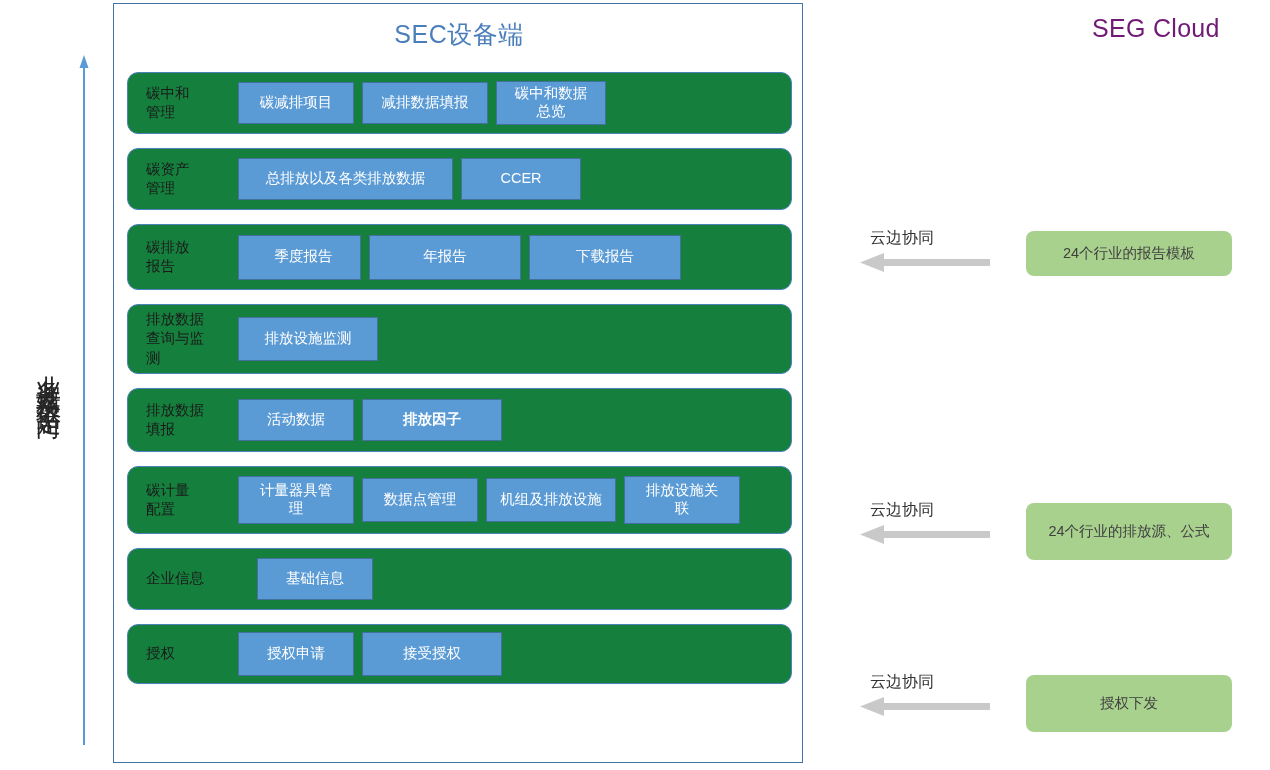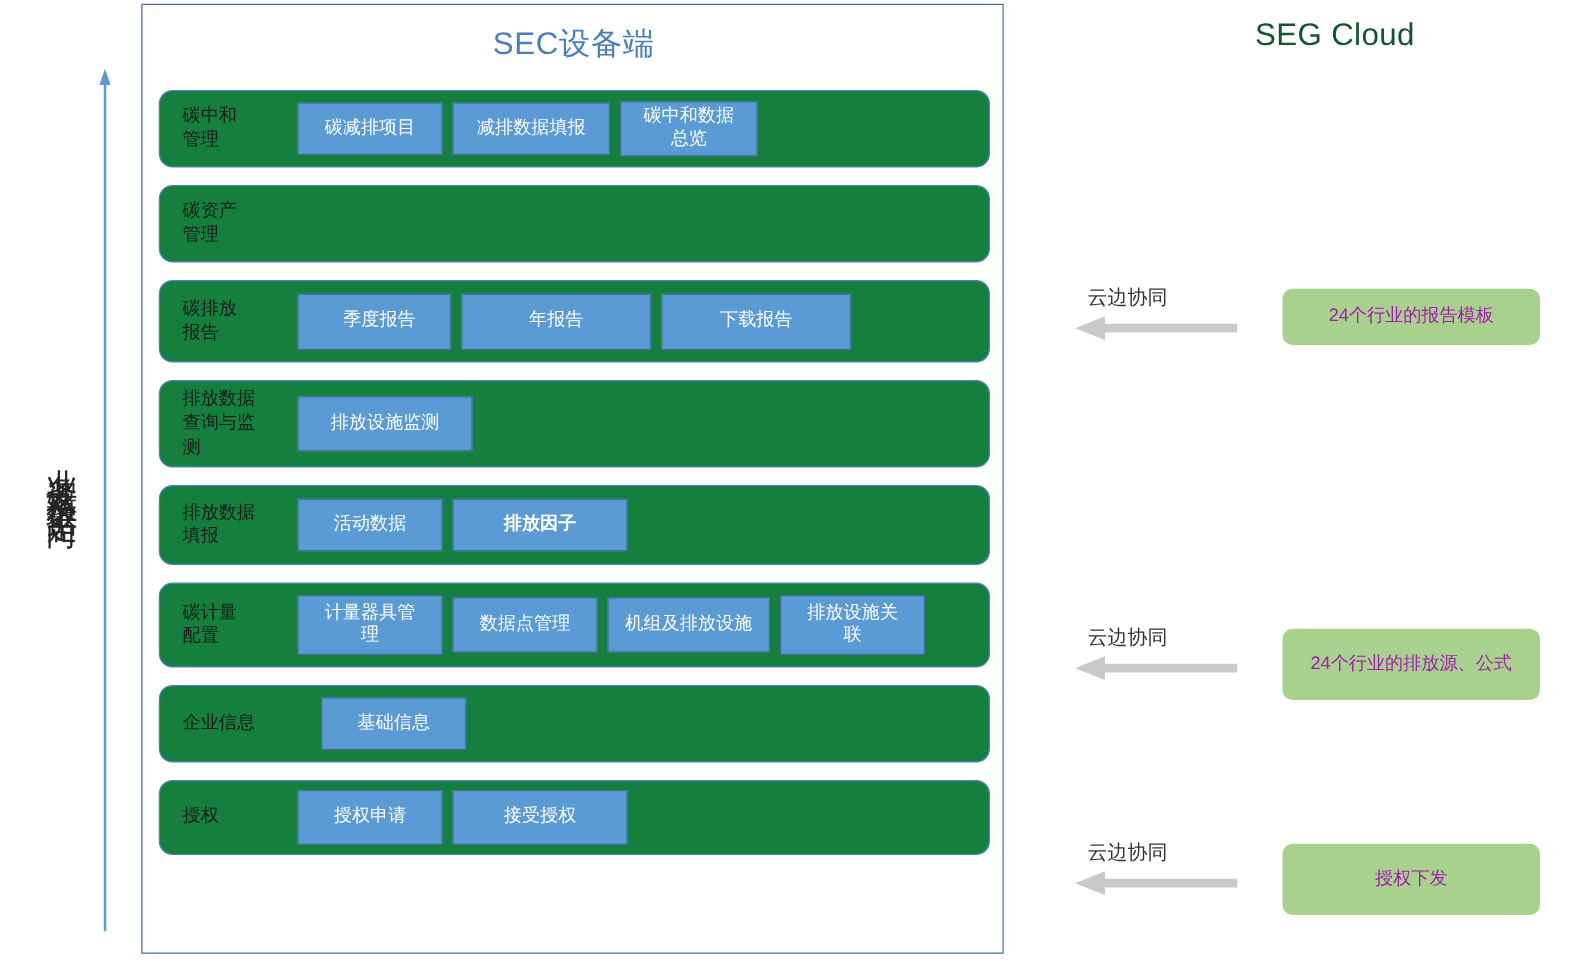--- a/index.html
+++ b/index.html
@@ -108,24 +108,24 @@
     align-items: center;
     justify-content: center;
     text-align: center;
     line-height: 1.22;
     padding: 2px 4px;
   }
 
   
   #seg-title {
     position: absolute;
-    left: 1004px;
+    left: 1092px;
     top: 14px;
     font-size: 25px;
-    color: #14532d;
+    color: #701a75;
     letter-spacing: 0.3px;
     white-space: nowrap;
   }
   .sync-group {
     position: absolute;
     left: 860px;
     width: 400px;
   }
   .sync-label {
     position: absolute;
@@ -143,21 +143,21 @@
     height: 22px;
   }
   .cloud-box {
     position: absolute;
     left: 166px;
     top: 3px;
     width: 206px;
     box-sizing: border-box;
     background: #a9d18e;
     border-radius: 8px;
-    color: #a21caf;
+    color: #404040;
     font-size: 14.5px;
     display: flex;
     align-items: center;
     justify-content: center;
     text-align: center;
     line-height: 1.3;
     padding: 4px 10px;
   }
 </style>
 </head>
@@ -183,20 +183,28 @@
           <div class="mod-btn" style="width: 126px; height: 42px;">
             <span>减排数据填报</span>
           </div>
           <div class="mod-btn" style="width: 110px; height: 44px;">
             <span>碳中和数据<br>总览</span>
           </div>
         </div>
       </div>
       <div class="module-row" style="height: 62px;">
         <div class="row-label">碳资产<br>管理</div>
+        <div class="row-buttons">
+          <div class="mod-btn" style="width: 215px; height: 42px;">
+            <span>总排放以及各类排放数据</span>
+          </div>
+          <div class="mod-btn" style="width: 120px; height: 42px;">
+            <span>CCER</span>
+          </div>
+        </div>
       </div>
       <div class="module-row" style="height: 66px;">
         <div class="row-label">碳排放<br>报告</div>
         <div class="row-buttons">
           <div class="mod-btn" style="width: 123px; height: 45px; padding-left: 12px;">
             <span>季度报告</span>
           </div>
           <div class="mod-btn" style="width: 152px; height: 45px;">
             <span>年报告</span>
           </div>

